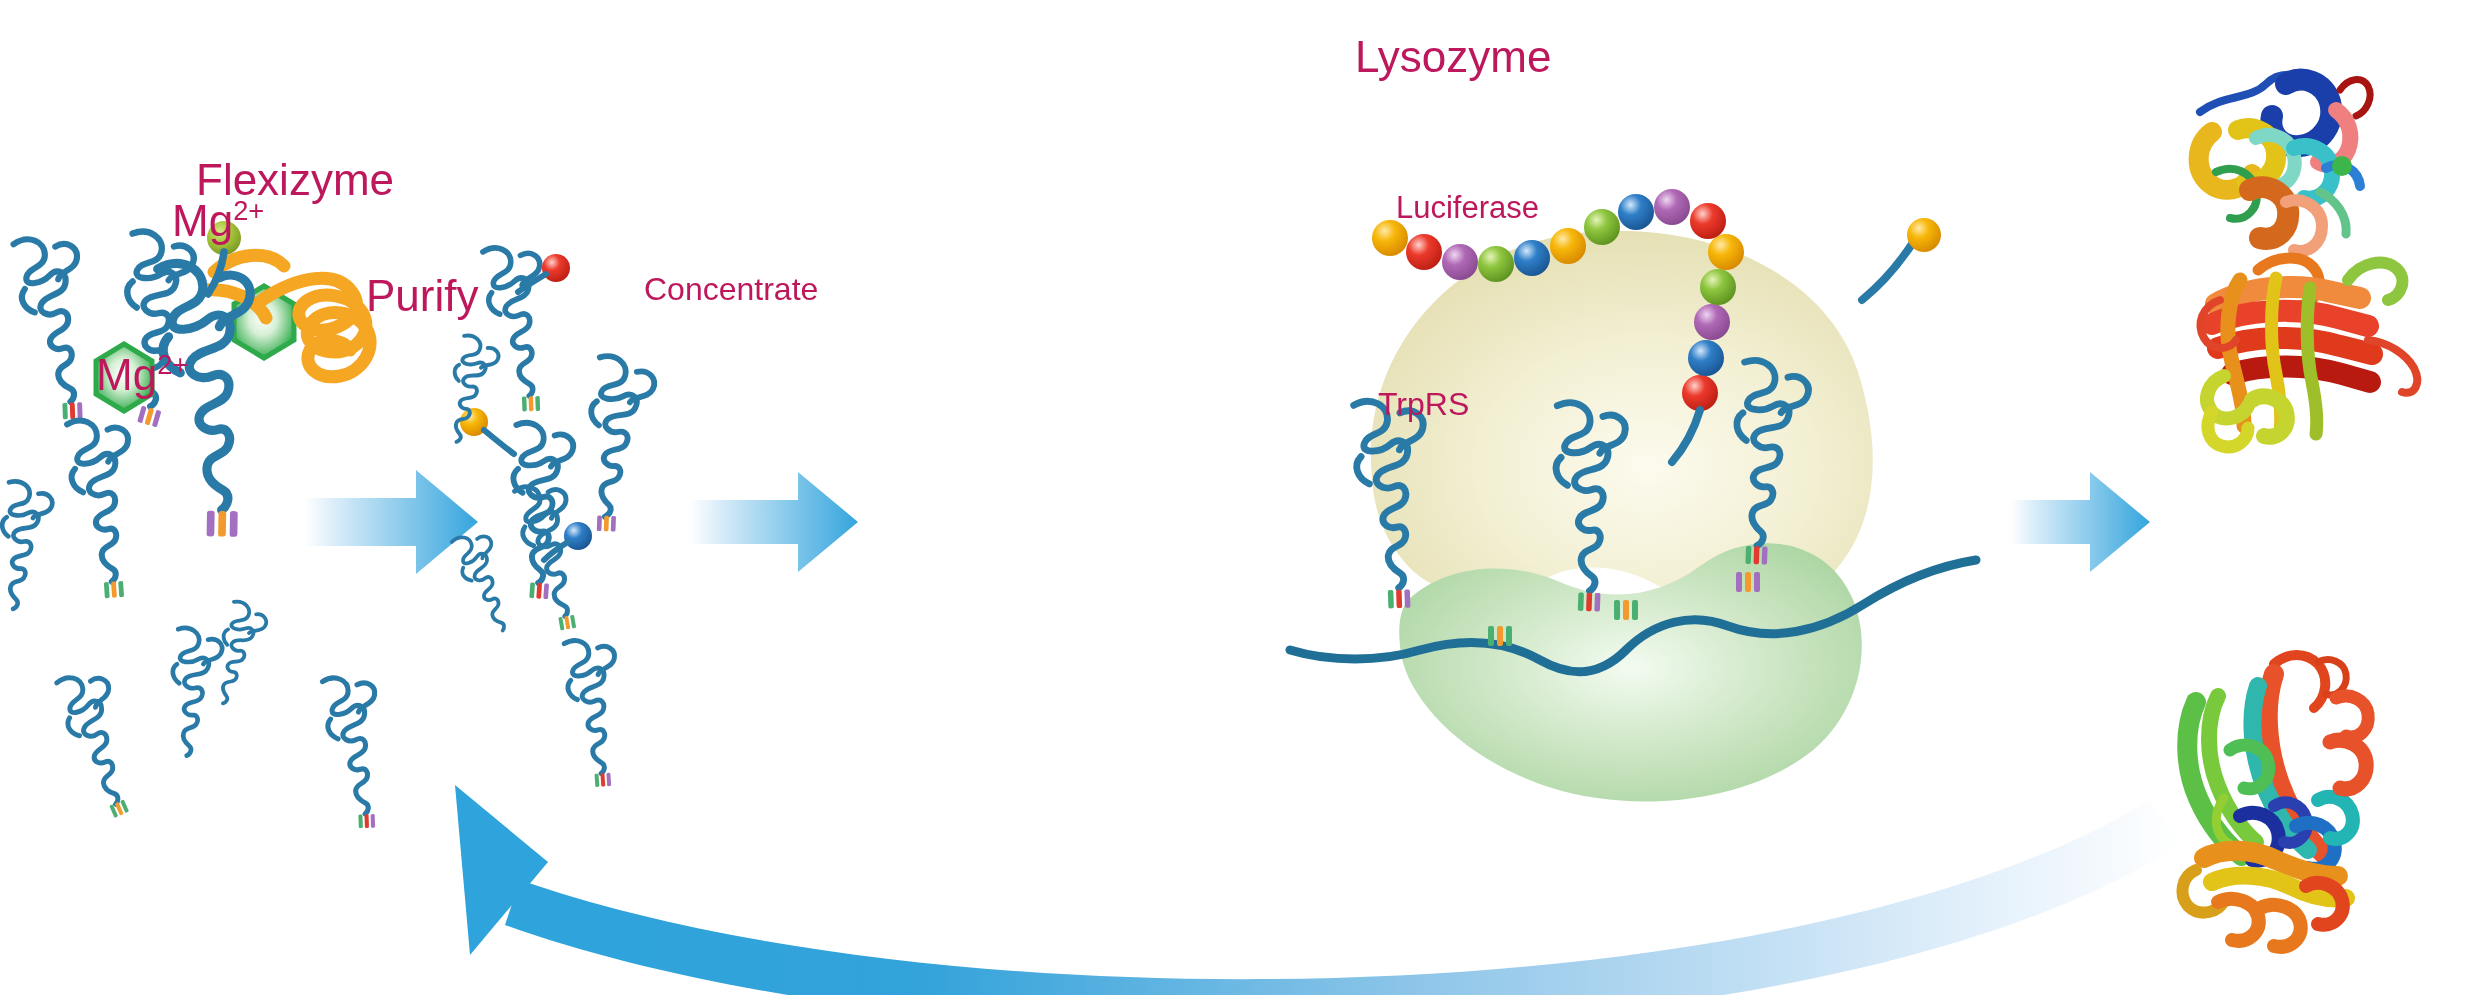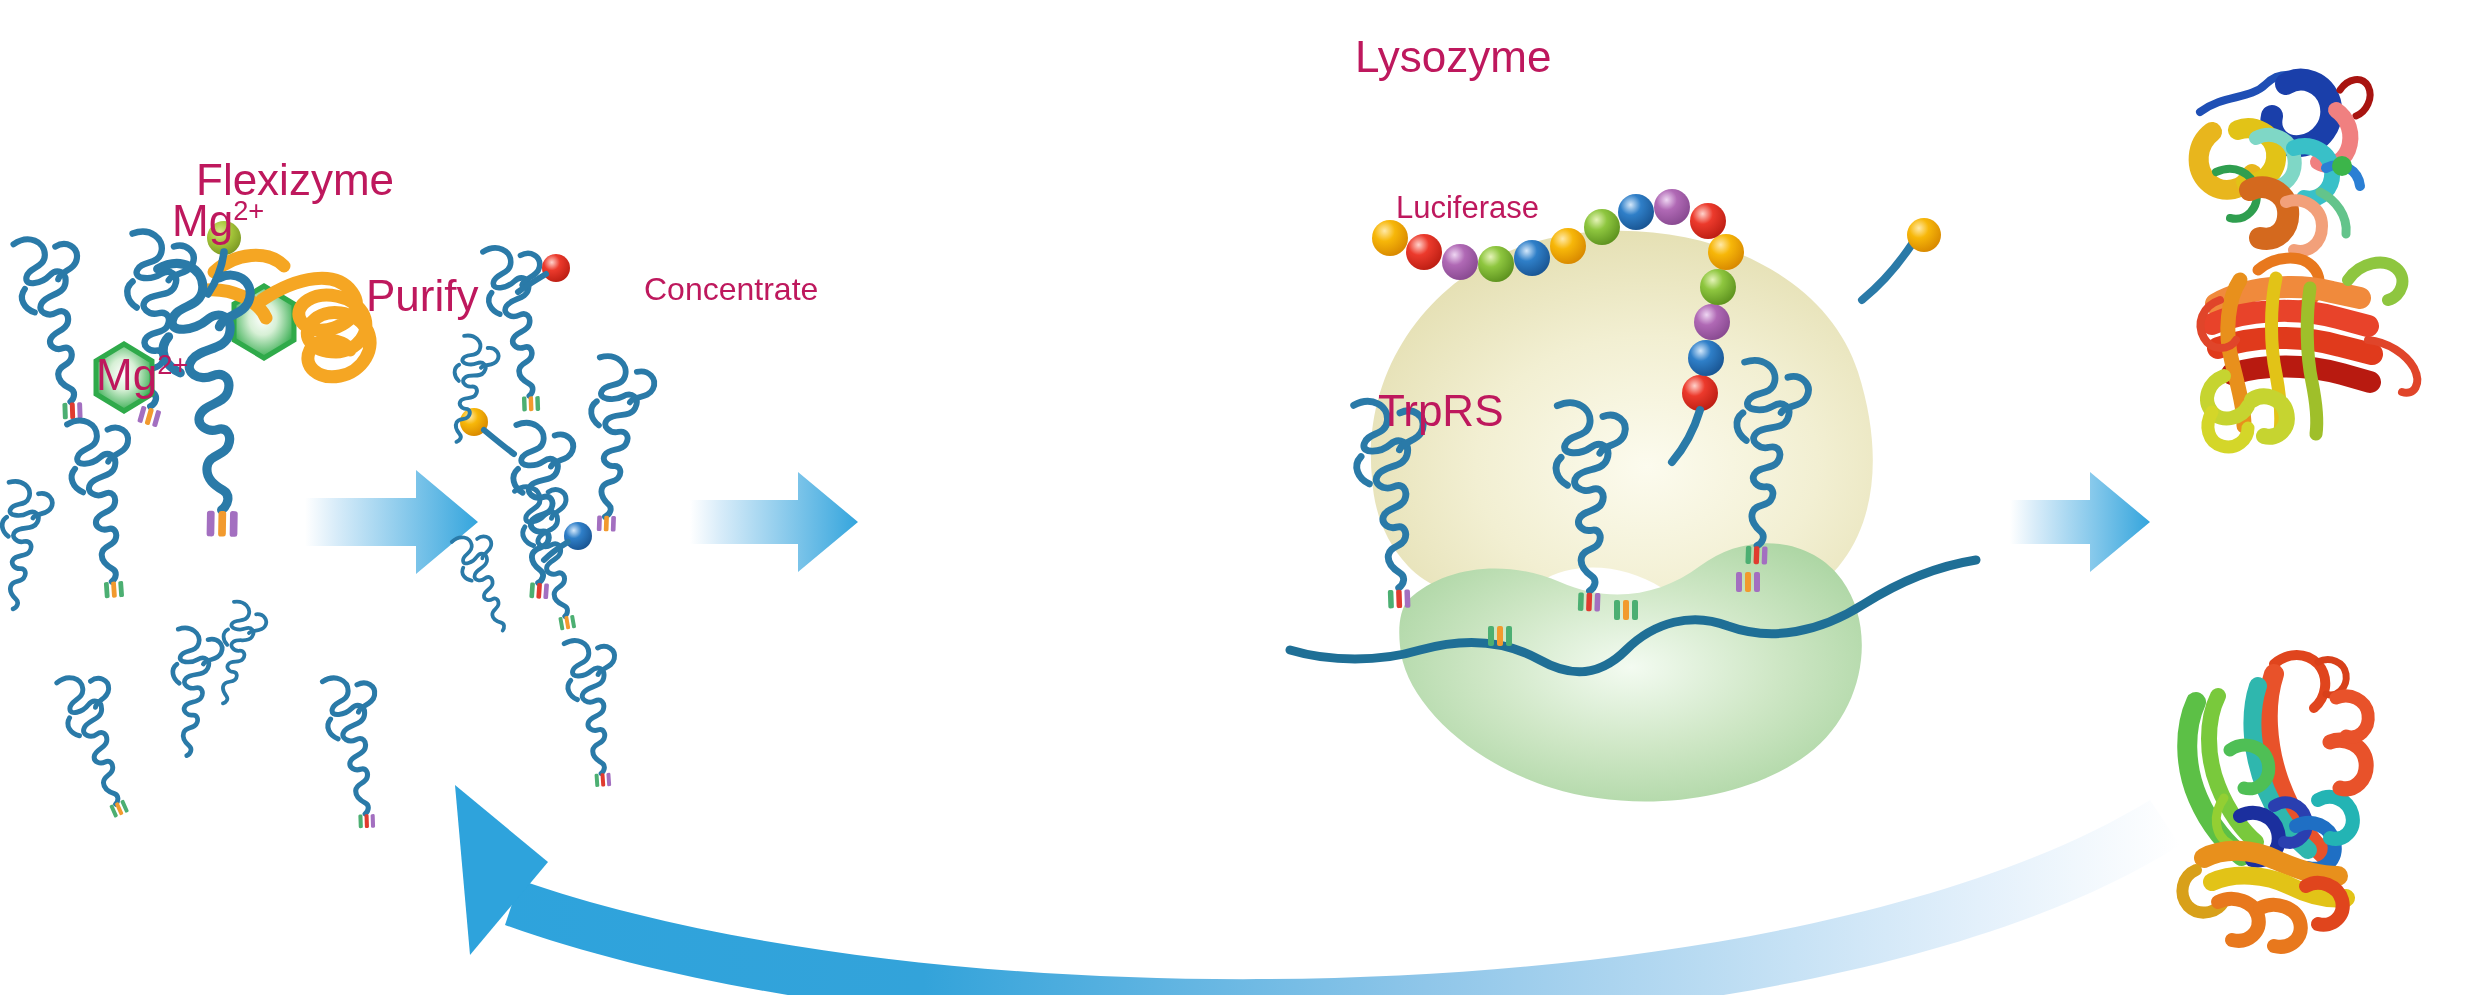--- a/index.html
+++ b/index.html
@@ -7,21 +7,21 @@
   #stage{position:relative;width:2471px;height:995px;background:#fff;overflow:hidden;}
   #stage svg.layer{position:absolute;left:0;top:0;width:2471px;height:995px;}
   .lbl{position:absolute;color:#be185d;font-family:Liberation Sans, sans-serif;white-space:nowrap;}
   .lbl-flexizyme{left:196px;top:155px;font-size:44px;}
   .lbl-mg1{left:172px;top:195px;font-size:44px;}
   .lbl-mg2{left:96px;top:349px;font-size:44px;}
   .lbl-purify{left:325px;top:271px;font-size:44px;margin-left:41px;}
   .lbl-concentrate{left:644px;top:271px;font-size:32px;}
   .lbl-lysozyme{left:1355px;top:32px;font-size:44px;}
   .lbl-luciferase{left:1396px;top:190px;font-size:31px;}
-  .lbl-trprs{left:1378px;top:386px;font-size:44px;}
+  .lbl-trprs{left:1378px;top:386px;font-size:32px;}
   .sup{font-size:0.62em;vertical-align:super;}
 </style>
 </head>
 <body>
 
 <div id="stage">
 
   <svg class="layer" viewBox="0 0 2471 995">
     <defs>
 

